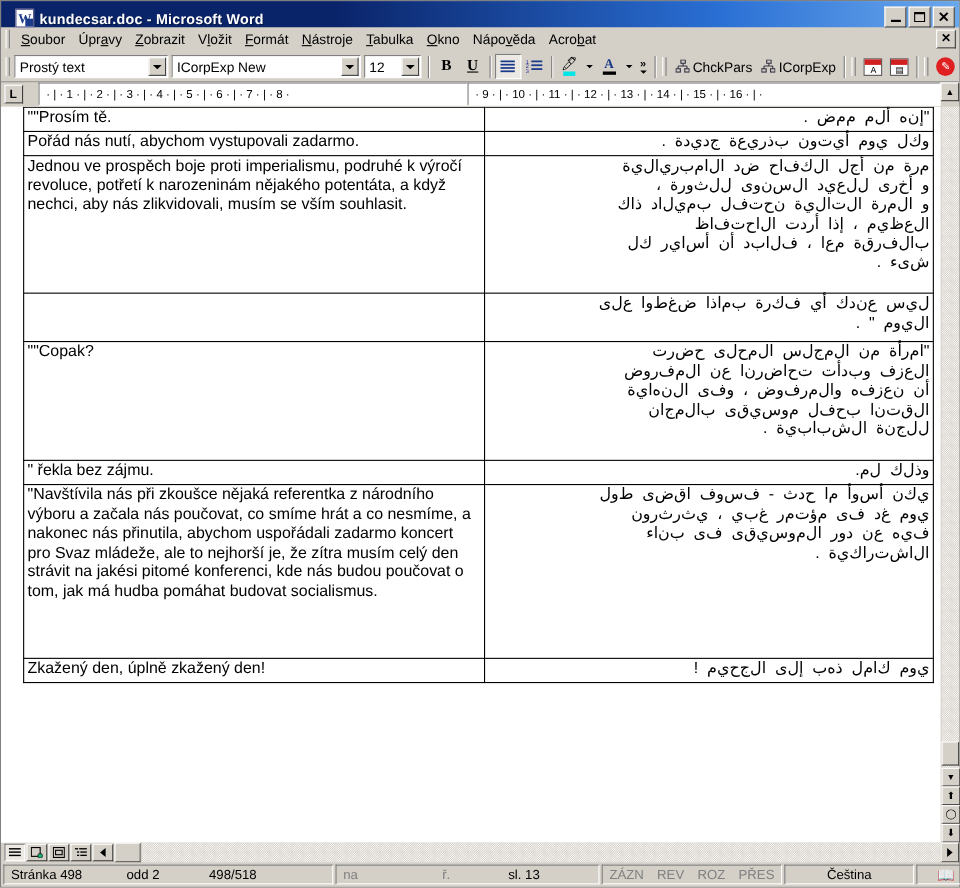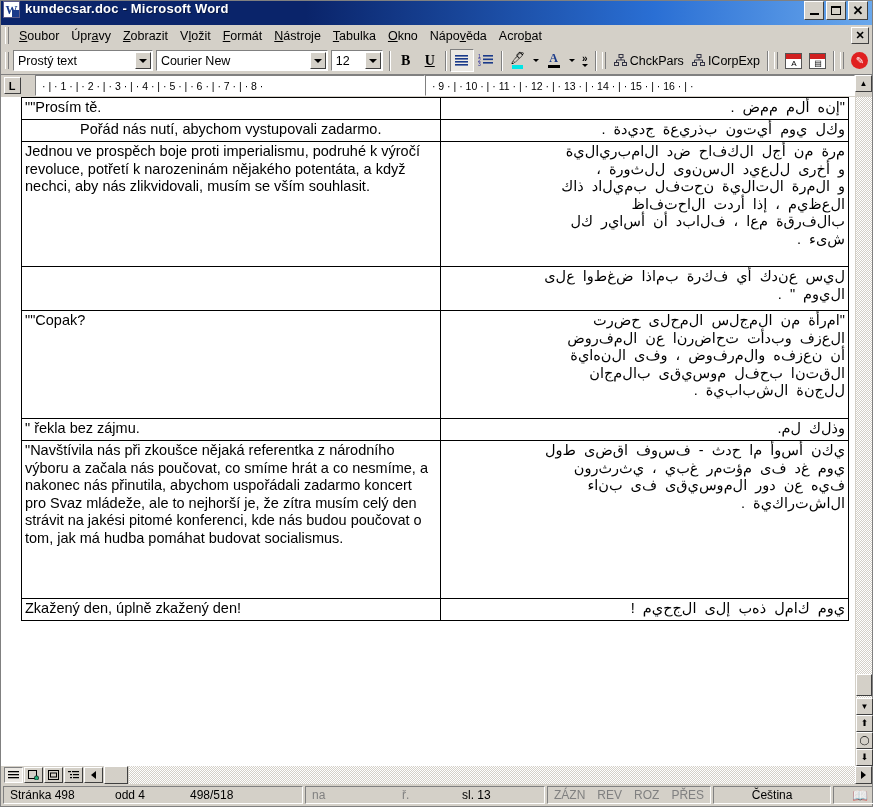--- a/index.html
+++ b/index.html
@@ -15,22 +15,22 @@
     position: relative;
     background: #d4d0c8;
     border: 1px solid #808080;
     display: flex; flex-direction: column;
   }
 
   
   .titlebar {
     height: 24px;
     background: linear-gradient(to right, #0a246a 0%, #0a246a 35%, #2a6fd4 75%, #6aa8ec 100%);
-    display: flex; align-items: flex-start;
-    padding: 0 2px 0 2px;
+    display: flex; align-items: flex-end;
+    padding: 0 2px 0 13px;
     flex: 0 0 auto;
   }
   .title-icon {
     width: 17px; height: 17px;
     background: #fff;
     border: 1px solid #5a5a8a;
     margin-right: 5px;
     position: relative;
     display: flex; align-items: center; justify-content: center;
   }
@@ -363,21 +363,21 @@
 
   <div class="toolbar">
     <div class="grip"></div>
     <div class="combo" style="width:140px">
       <div class="txt">Prostý text</div>
       <div class="arrow">
           <span class="tri-down"></span>
         </div>
     </div>
     <div class="combo" style="width:172px">
-      <div class="txt">Courier New</div>
+      <div class="txt">ICorpExp New</div>
       <div class="arrow">
           <span class="tri-down"></span>
         </div>
     </div>
     <div class="combo" style="width:52px">
       <div class="txt">12</div>
       <div class="arrow">
           <span class="tri-down"></span>
         </div>
     </div>
@@ -490,21 +490,21 @@
   <div class="mainrow">
     <div class="docarea">
       <div class="page">
         <table class="doctable">
           <tbody id="tbody">
               <tr>
                 <td class="cz" style="height: 22px;">""Prosím tě.</td>
                 <td class="ar">"إ‌ن‌ه أ‌ل‌م م‌م‌ض‌ .</td>
               </tr>
               <tr>
-                <td class="cz" style="height: 22px; text-align: center;">Pořád nás nutí, abychom vystupovali zadarmo.</td>
+                <td class="cz" style="height: 22px;">Pořád nás nutí, abychom vystupovali zadarmo.</td>
                 <td class="ar">و‌ك‌ل ي‌و‌م أ‌ي‌ت‌و‌ن ب‌ذ‌ر‌ي‌ع‌ة ج‌د‌ي‌د‌ة .</td>
               </tr>
               <tr>
                 <td class="cz" style="height: 125px; margin-top: 44px;">Jednou ve prospěch boje proti imperialismu, podruhé k výročí revoluce, potřetí k narozeninám nějakého potentáta, a když nechci, aby nás zlikvidovali, musím se vším souhlasit.</td>
                 <td class="ar">م‌ر‌ة م‌ن أ‌ج‌ل ا‌ل‌ك‌ف‌ا‌ح ض‌د ا‌ل‌ا‌م‌ب‌ر‌ي‌ا‌ل‌ي‌ة<br>و أ‌خ‌ر‌ى ل‌ل‌ع‌ي‌د ا‌ل‌س‌ن‌و‌ى ل‌ل‌ث‌و‌ر‌ة ،<br>و ا‌ل‌م‌ر‌ة ا‌ل‌ت‌ا‌ل‌ي‌ة ن‌ح‌ت‌ف‌ل ب‌م‌ي‌ل‌ا‌د ذ‌ا‌ك<br>ا‌ل‌ع‌ظ‌ي‌م ، إ‌ذ‌ا أ‌ر‌د‌ت ا‌ل‌ا‌ح‌ت‌ف‌ا‌ظ<br>ب‌ا‌ل‌ف‌ر‌ق‌ة م‌ع‌ا ، ف‌ل‌ا‌ب‌د أ‌ن أ‌س‌ا‌ي‌ر ك‌ل<br>ش‌ى‌ء .</td>
               </tr>
               <tr>
                 <td class="cz" style="height: 44px;"></td>
                 <td class="ar">ل‌ي‌س ع‌ن‌د‌ك أ‌ي ف‌ك‌ر‌ة ب‌م‌ا‌ذ‌ا ض‌غ‌ط‌و‌ا ع‌ل‌ى<br>ا‌ل‌ي‌و‌م " .</td>
               </tr>
@@ -589,21 +589,21 @@
     <div class="hs-left-stub"></div>
     <div class="hs-track"></div>
     <div class="hs-btn">
         <span class="tri-right"></span>
       </div>
   </div>
 
   <div class="statusbar">
     <div class="sgroup" style="min-width:300px">
       <span class="si" style="min-width:105px">Stránka 498</span>
-      <span class="si" style="min-width:75px">odd 4</span>
+      <span class="si" style="min-width:75px">odd 2</span>
       <span class="si" style="min-width:95px">498/518</span>
     </div>
     <div class="sgroup" style="min-width:240px">
       <span class="si dim" style="min-width:90px">na</span>
       <span class="si dim" style="min-width:60px">ř.</span>
       <span class="si" style="min-width:70px">sl. 13</span>
     </div>
     <div class="sgroup">
       <span class="si dim">ZÁZN</span>
       <span class="si dim">REV</span>

